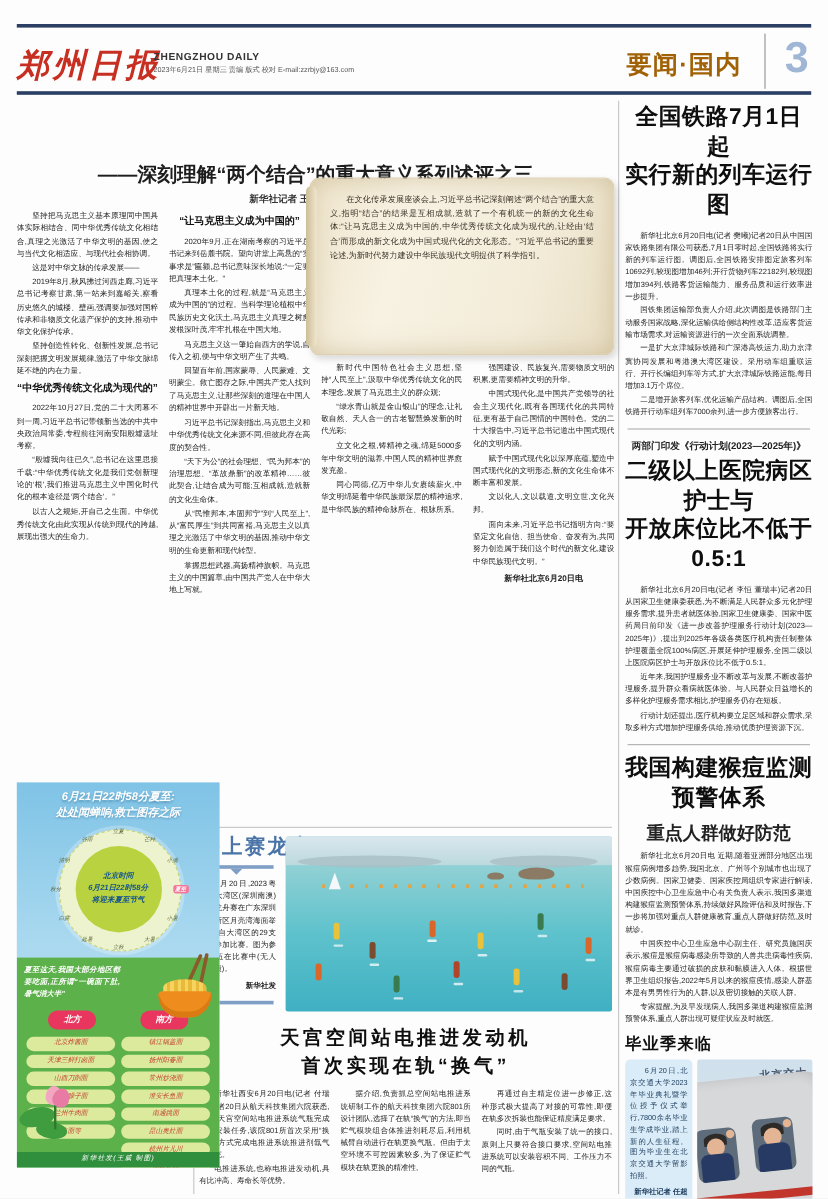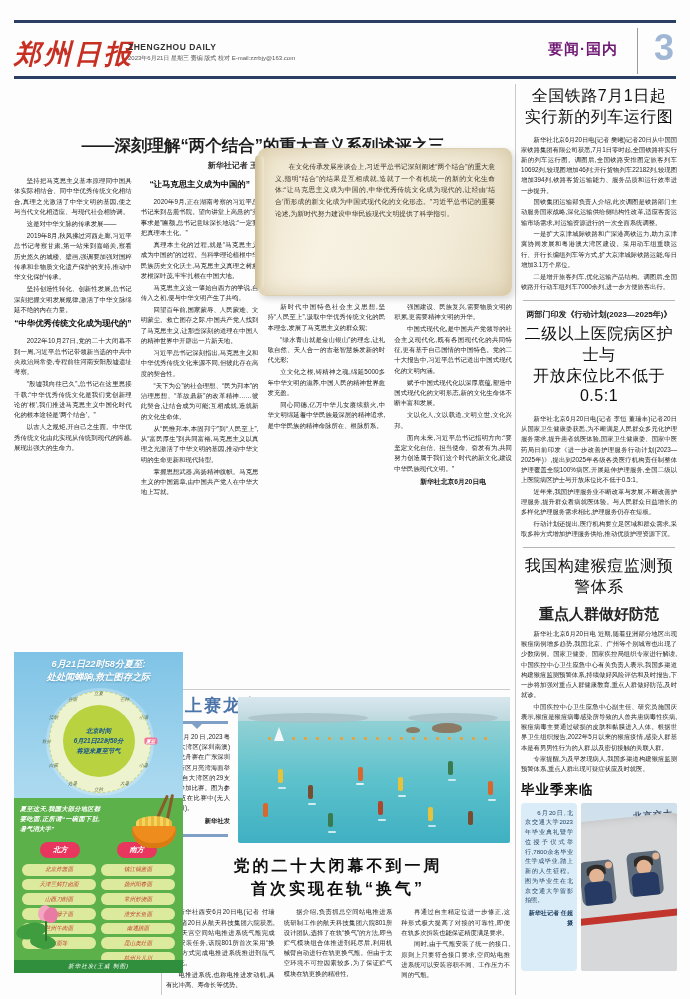--- a/index.html
+++ b/index.html
@@ -7,21 +7,21 @@
         font-family:"Liberation Sans","DejaVu Sans",sans-serif;overflow:hidden;color:#222;}
   
   .rule{position:absolute;background:#2a3f63;}
   .rule-top{left:14px;right:14px;top:20px;height:3px;}
   .rule-head{left:14px;right:14px;top:76px;height:3px;}
   .logo{position:absolute;left:14px;top:36px;font-family:"Liberation Serif","DejaVu Serif",serif;
         font-size:27px;font-weight:bold;font-style:italic;color:#c62f22;letter-spacing:3px;}
   .mast-info{position:absolute;left:128px;top:42px;width:260px;}
   .mast-en{font-size:8.5px;font-weight:bold;color:#333;letter-spacing:.5px;}
   .mast-date{font-size:6px;color:#555;margin-top:2px;}
-  .section-label{position:absolute;right:72px;top:40px;font-size:15px;font-weight:bold;color:#701a75;letter-spacing:1px;}
+  .section-label{position:absolute;right:72px;top:40px;font-size:21px;font-weight:bold;color:#a16207;letter-spacing:1px;}
   .page-no{position:absolute;right:16px;top:28px;font-size:36px;color:#9fb6d4;font-weight:bold;
            border-left:1px solid #9a9a9a;padding:2px 0 8px 16px;line-height:1;}
   
   .headline{position:absolute;left:14px;top:84px;width:498px;text-align:center;font-size:39px;
             font-weight:bold;color:#181818;letter-spacing:1px;text-shadow:-3px 3px 0 #d64930;}
   .subtitle{position:absolute;left:14px;top:135px;width:498px;text-align:center;font-size:16.5px;
             font-weight:bold;color:#1d1d1d;}
   .byline{position:absolute;left:14px;top:160px;width:498px;text-align:center;font-size:8px;color:#333;font-weight:bold;}
   .cols{position:absolute;left:14px;top:176px;width:498px;height:486px;display:flex;gap:9px;}
   .col{flex:1;overflow:hidden;}
@@ -39,21 +39,21 @@
              background:linear-gradient(90deg,#cdbd97,#efe6cd);border-radius:5px;}
   .parchment p{font-size:6.8px;line-height:1.72;text-align:justify;text-indent:2em;color:#3a3228;margin:0;}
   
   .vline{position:absolute;width:1px;background:#c9c9c9;}
   .v-side{left:515px;top:84px;height:911px;}
   .v-mid{left:161px;top:692px;height:303px;}
   .hline{position:absolute;height:1px;background:#c9c9c9;}
   .h-bottom{left:166px;right:180px;top:689px;}
   
   .sidebar{position:absolute;left:521px;top:82px;width:156px;}
-  .side-title{font-size:16px;font-weight:normal;text-align:center;line-height:1.3;color:#0e0e0e;
+  .side-title{font-size:19px;font-weight:bold;text-align:center;line-height:1.3;color:#0e0e0e;
               margin:4px 0 7px;white-space:pre-line;letter-spacing:.5px;}
   .side-body p{font-size:6.3px;}
   .side-div{height:1px;background:#b5b5b5;margin:8px 2px;}
   .kicker{font-size:8px;font-weight:bold;text-align:center;margin:1px 0 3px;color:#222;}
   .side-sub{font-size:15px;font-weight:bold;text-align:center;margin:1px 0 5px;}
   
   .grad-title{font-size:13.5px;font-weight:bold;color:#111;margin:6px 0 4px;letter-spacing:1px;}
   .grad-row{display:flex;gap:4px;height:168px;}
   .grad-cap{width:56px;background:#d9ecf7;border-radius:4px;padding:5px 4px;box-sizing:border-box;}
   .grad-cap p{font-size:6.1px;line-height:1.6;text-align:justify;text-indent:2em;color:#1d3c5e;margin:0;}
@@ -301,21 +301,21 @@
       <div class="islet islet2"></div>
       <div class="floatline"></div>
       <div class="sail"></div>
       <div class="boats"></div>
       <div class="wakes"></div>
     </div>
   </div>
 
   <div class="tiangong">
     <div class="tg-title">
-      <div>党的二十大闭幕不到一周</div>
+      <div>天宫空间站电推进发动机</div>
       <div>首次实现在轨“换气”</div>
     </div>
     <div class="tg-cols">
       <div class="tg-col">
           <p>新华社西安6月20日电(记者 付瑞霞)记者20日从航天科技集团六院获悉,近日,天宫空间站电推进系统气瓶完成在轨安装任务,该院801所首次采用“换气”的方式完成电推进系统推进剂氙气的补充。</p>
           <p>电推进系统,也称电推进发动机,具有比冲高、寿命长等优势。</p>
         </div>
       <div class="tg-col">
           <p>据介绍,负责抓总空间站电推进系统研制工作的航天科技集团六院801所设计团队,选择了在轨“换气”的方法,即当贮气模块组合体推进剂耗尽后,利用机械臂自动进行在轨更换气瓶。但由于太空环境不可控因素较多,为了保证贮气模块在轨更换的精准性,</p>
         </div>

